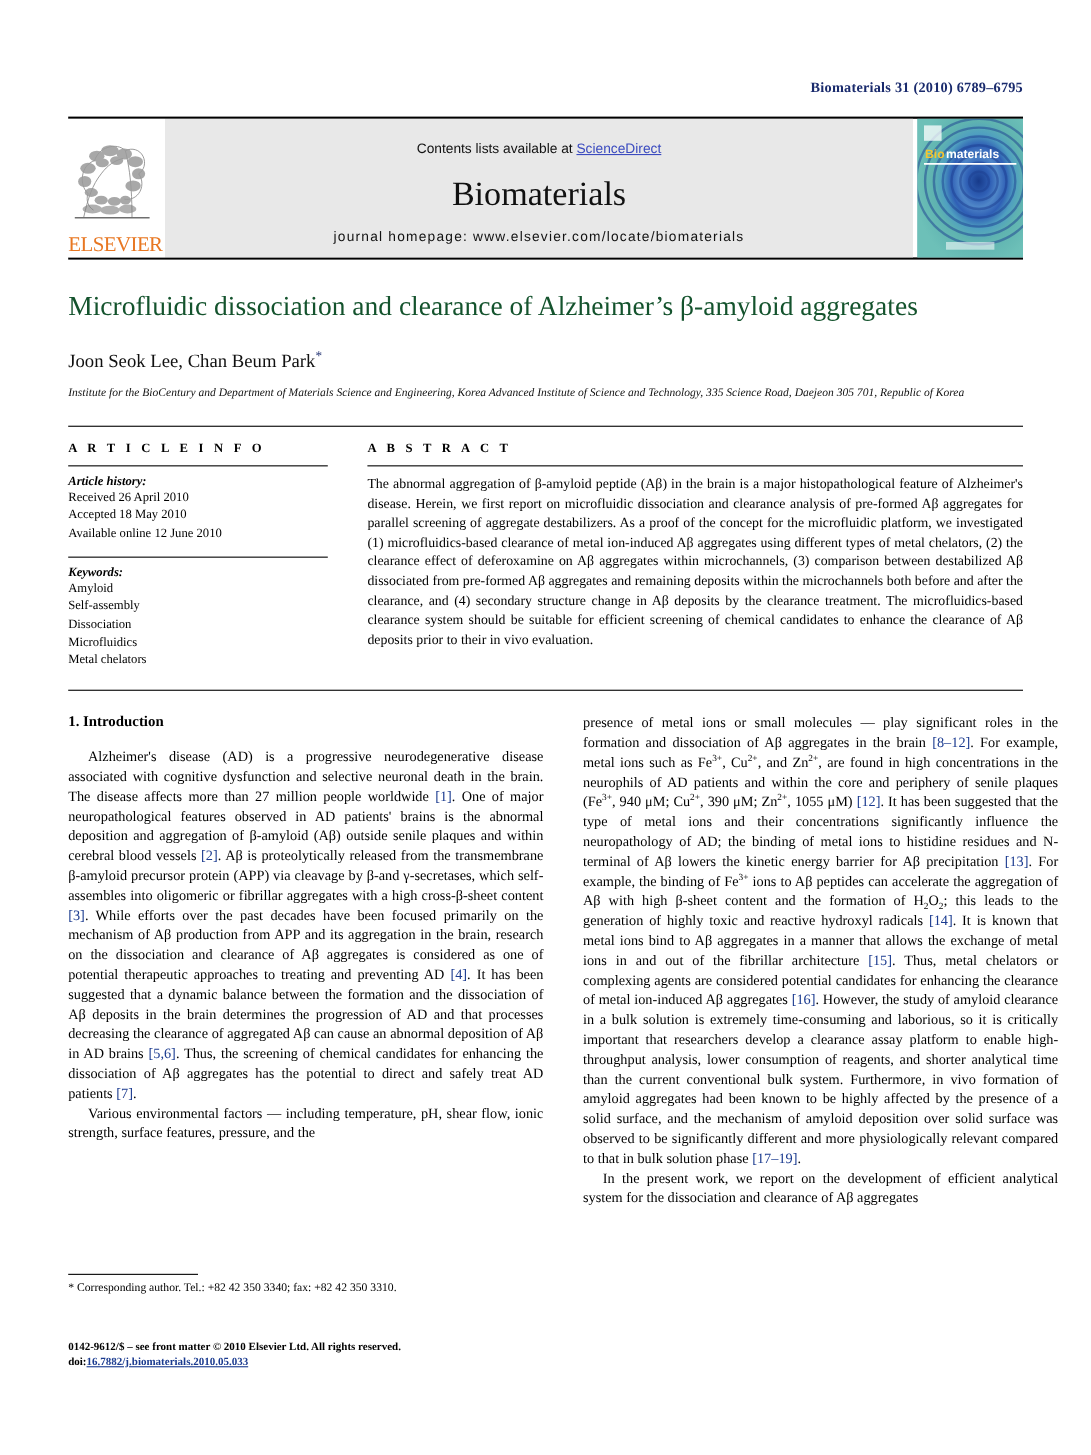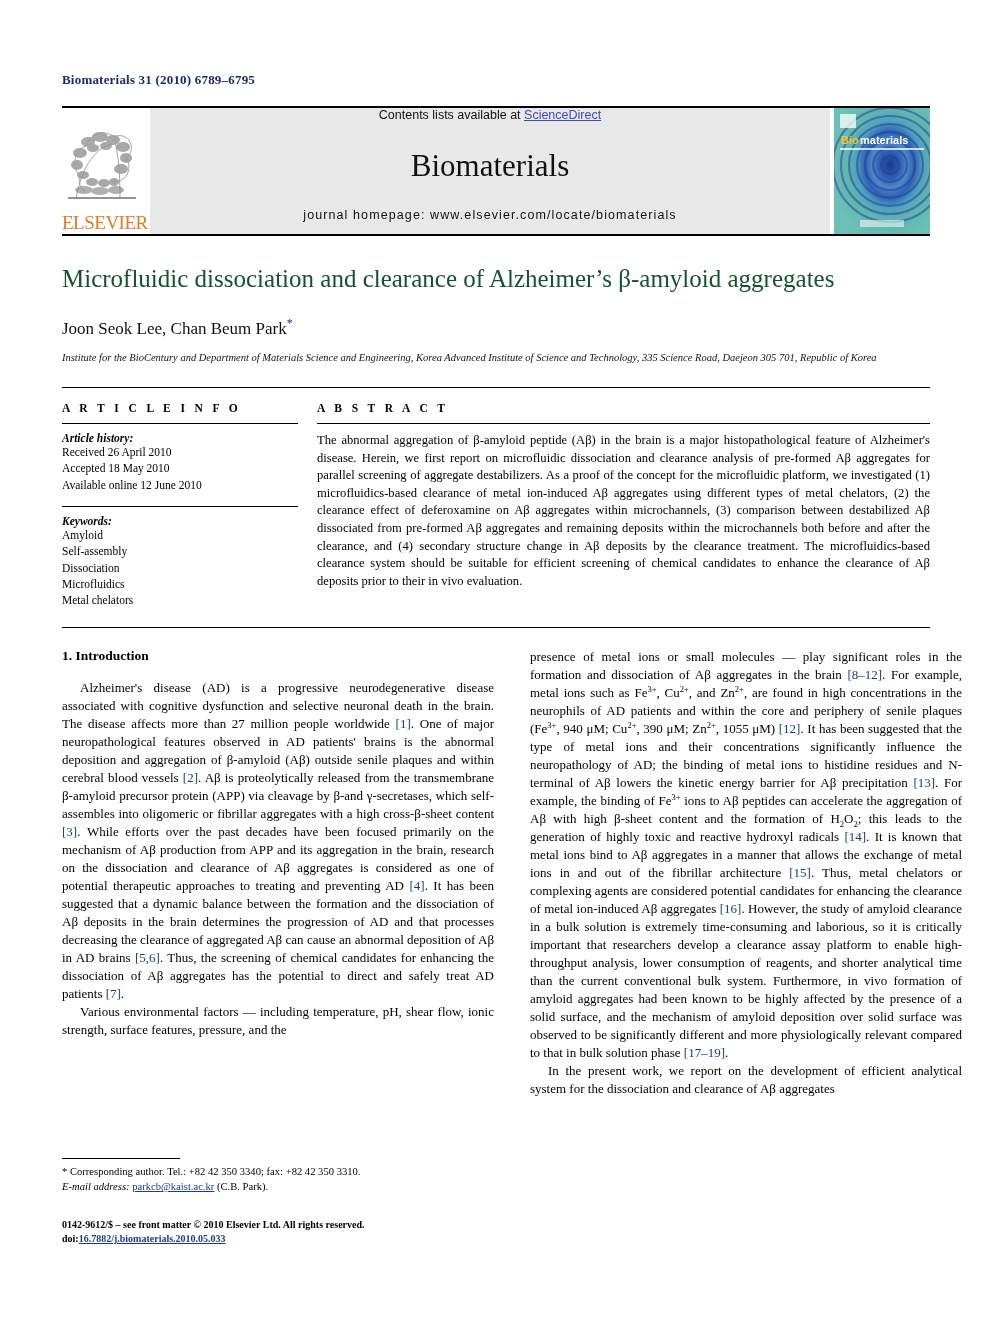--- a/index.html
+++ b/index.html
@@ -18,21 +18,21 @@
   .page {
     width: 992px;
     height: 1323px;
     position: relative;
     box-sizing: border-box;
     padding: 0 62px;
   }
 
   
   .running-head {
-    text-align: left;
+    text-align: right;
     font-family: "Liberation Serif", serif;
     font-weight: bold;
     font-size: 13px;
     color: #1a2b6d;
     padding-top: 72px;
     letter-spacing: 0.2px;
   }
 
   
   .masthead {
@@ -62,21 +62,21 @@
     font-weight: 400;
   }
   .masthead-center {
     flex: 1 1 auto;
     background: #e8e8e8;
     position: relative;
     display: flex;
     flex-direction: column;
     justify-content: space-between;
     align-items: center;
-    padding: 0 0 12px 0;
+    padding: 20px 0 12px 0;
   }
   .contents-line {
     font-family: "Liberation Sans", sans-serif;
     font-size: 12.5px;
     color: #111;
   }
   .sciencedirect-link {
     color: #3b4bbf;
     font-family: "Liberation Sans", sans-serif;
   }
@@ -131,21 +131,21 @@
     margin: 0;
     color: #111;
   }
 
   
   .info-abstract {
     margin-top: 22px;
     border-top: 1.5px solid #000;
     padding-top: 14px;
     display: flex;
-    gap: 19px;
+    gap: 36px;
   }
   .col-info { width: 236px; flex: 0 0 236px; }
   .col-abstract { flex: 1 1 auto; }
   .section-head {
     font-family: "Liberation Serif", serif;
     font-weight: bold;
     font-size: 11.5px;
     letter-spacing: 3.4px;
     margin: 0 0 9px 0;
   }
@@ -366,21 +366,20 @@
 
     <div class="body-col right">
       <p class="body-p cont"><span>presence of metal ions or small molecules — play significant roles in the formation and dissociation of Aβ aggregates in the brain </span><span class="ref">[8–12]</span><span>. For example, metal ions such as Fe</span><sup>3+</sup><span>, Cu</span><sup>2+</sup><span>, and Zn</span><sup>2+</sup><span>, are found in high concentrations in the neurophils of AD patients and within the core and periphery of senile plaques (Fe</span><sup>3+</sup><span>, 940 μM; Cu</span><sup>2+</sup><span>, 390 μM; Zn</span><sup>2+</sup><span>, 1055 μM) </span><span class="ref">[12]</span><span>. It has been suggested that the type of metal ions and their concentrations significantly influence the neuropathology of AD; the binding of metal ions to histidine residues and N-terminal of Aβ lowers the kinetic energy barrier for Aβ precipitation </span><span class="ref">[13]</span><span>. For example, the binding of Fe</span><sup>3+</sup><span> ions to Aβ peptides can accelerate the aggregation of Aβ with high β-sheet content and the formation of H</span><sub>2</sub><span>O</span><sub>2</sub><span>; this leads to the generation of highly toxic and reactive hydroxyl radicals </span><span class="ref">[14]</span><span>. It is known that metal ions bind to Aβ aggregates in a manner that allows the exchange of metal ions in and out of the fibrillar architecture </span><span class="ref">[15]</span><span>. Thus, metal chelators or complexing agents are considered potential candidates for enhancing the clearance of metal ion-induced Aβ aggregates </span><span class="ref">[16]</span><span>. However, the study of amyloid clearance in a bulk solution is extremely time-consuming and laborious, so it is critically important that researchers develop a clearance assay platform to enable high-throughput analysis, lower consumption of reagents, and shorter analytical time than the current conventional bulk system. Furthermore, in vivo formation of amyloid aggregates had been known to be highly affected by the presence of a solid surface, and the mechanism of amyloid deposition over solid surface was observed to be significantly different and more physiologically relevant compared to that in bulk solution phase </span><span class="ref">[17–19]</span><span>.</span></p>
       <p class="body-p">In the present work, we report on the development of efficient analytical system for the dissociation and clearance of Aβ aggregates</p>
     </div>
   </div>
 
   <div class="footnote-area">
     <div class="fn-rule"></div>
     <p class="fn-line fn-indent">* Corresponding author. Tel.: +82 42 350 3340; fax: +82 42 350 3310.</p>
-    <p class="fn-line fn-indent"><span class="fn-italic">E-mail address:</span> <a class="email-link" href="#">parkcb@kaist.ac.kr</a> <span>(C.B. Park).</span></p>
   </div>
 
   <div class="footer-area">
     <p class="footer-line">0142-9612/$ – see front matter © 2010 Elsevier Ltd. All rights reserved.</p>
     <p class="footer-line"><span>doi:</span><a class="doi-link" href="#">16.7882/j.biomaterials.2010.05.033</a></p>
   </div>
 
 </div>
 
 </body></html>

